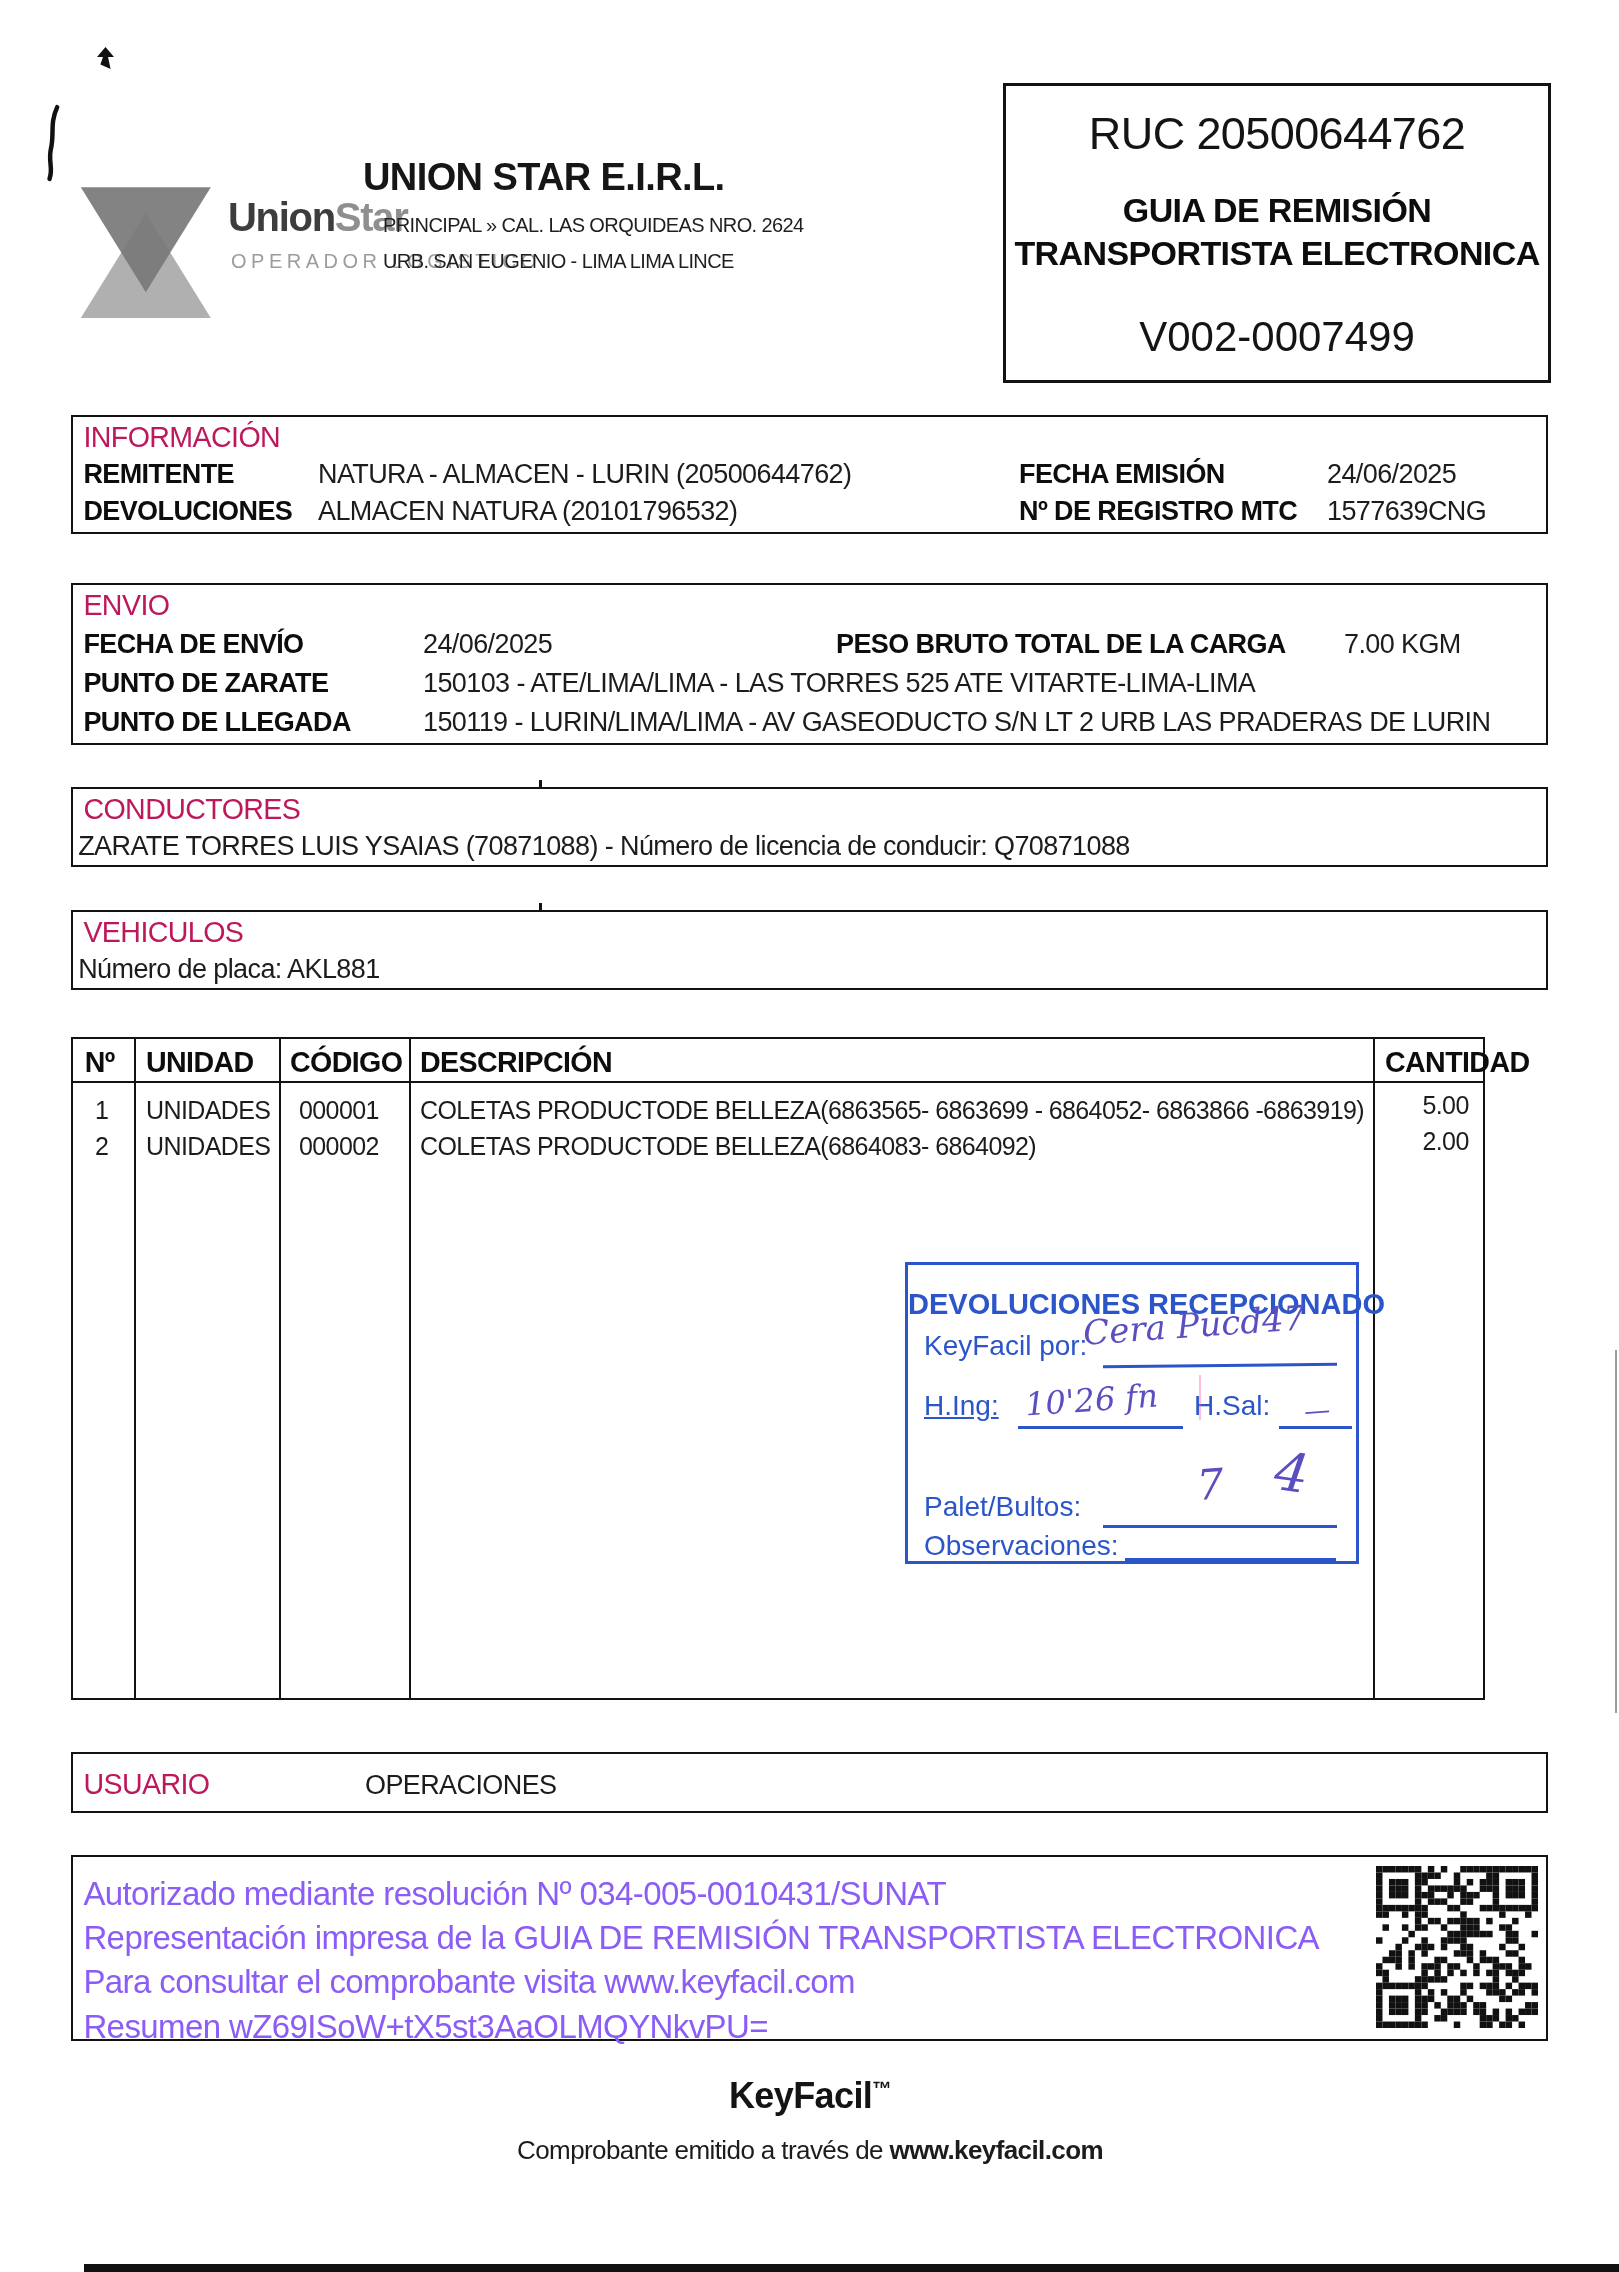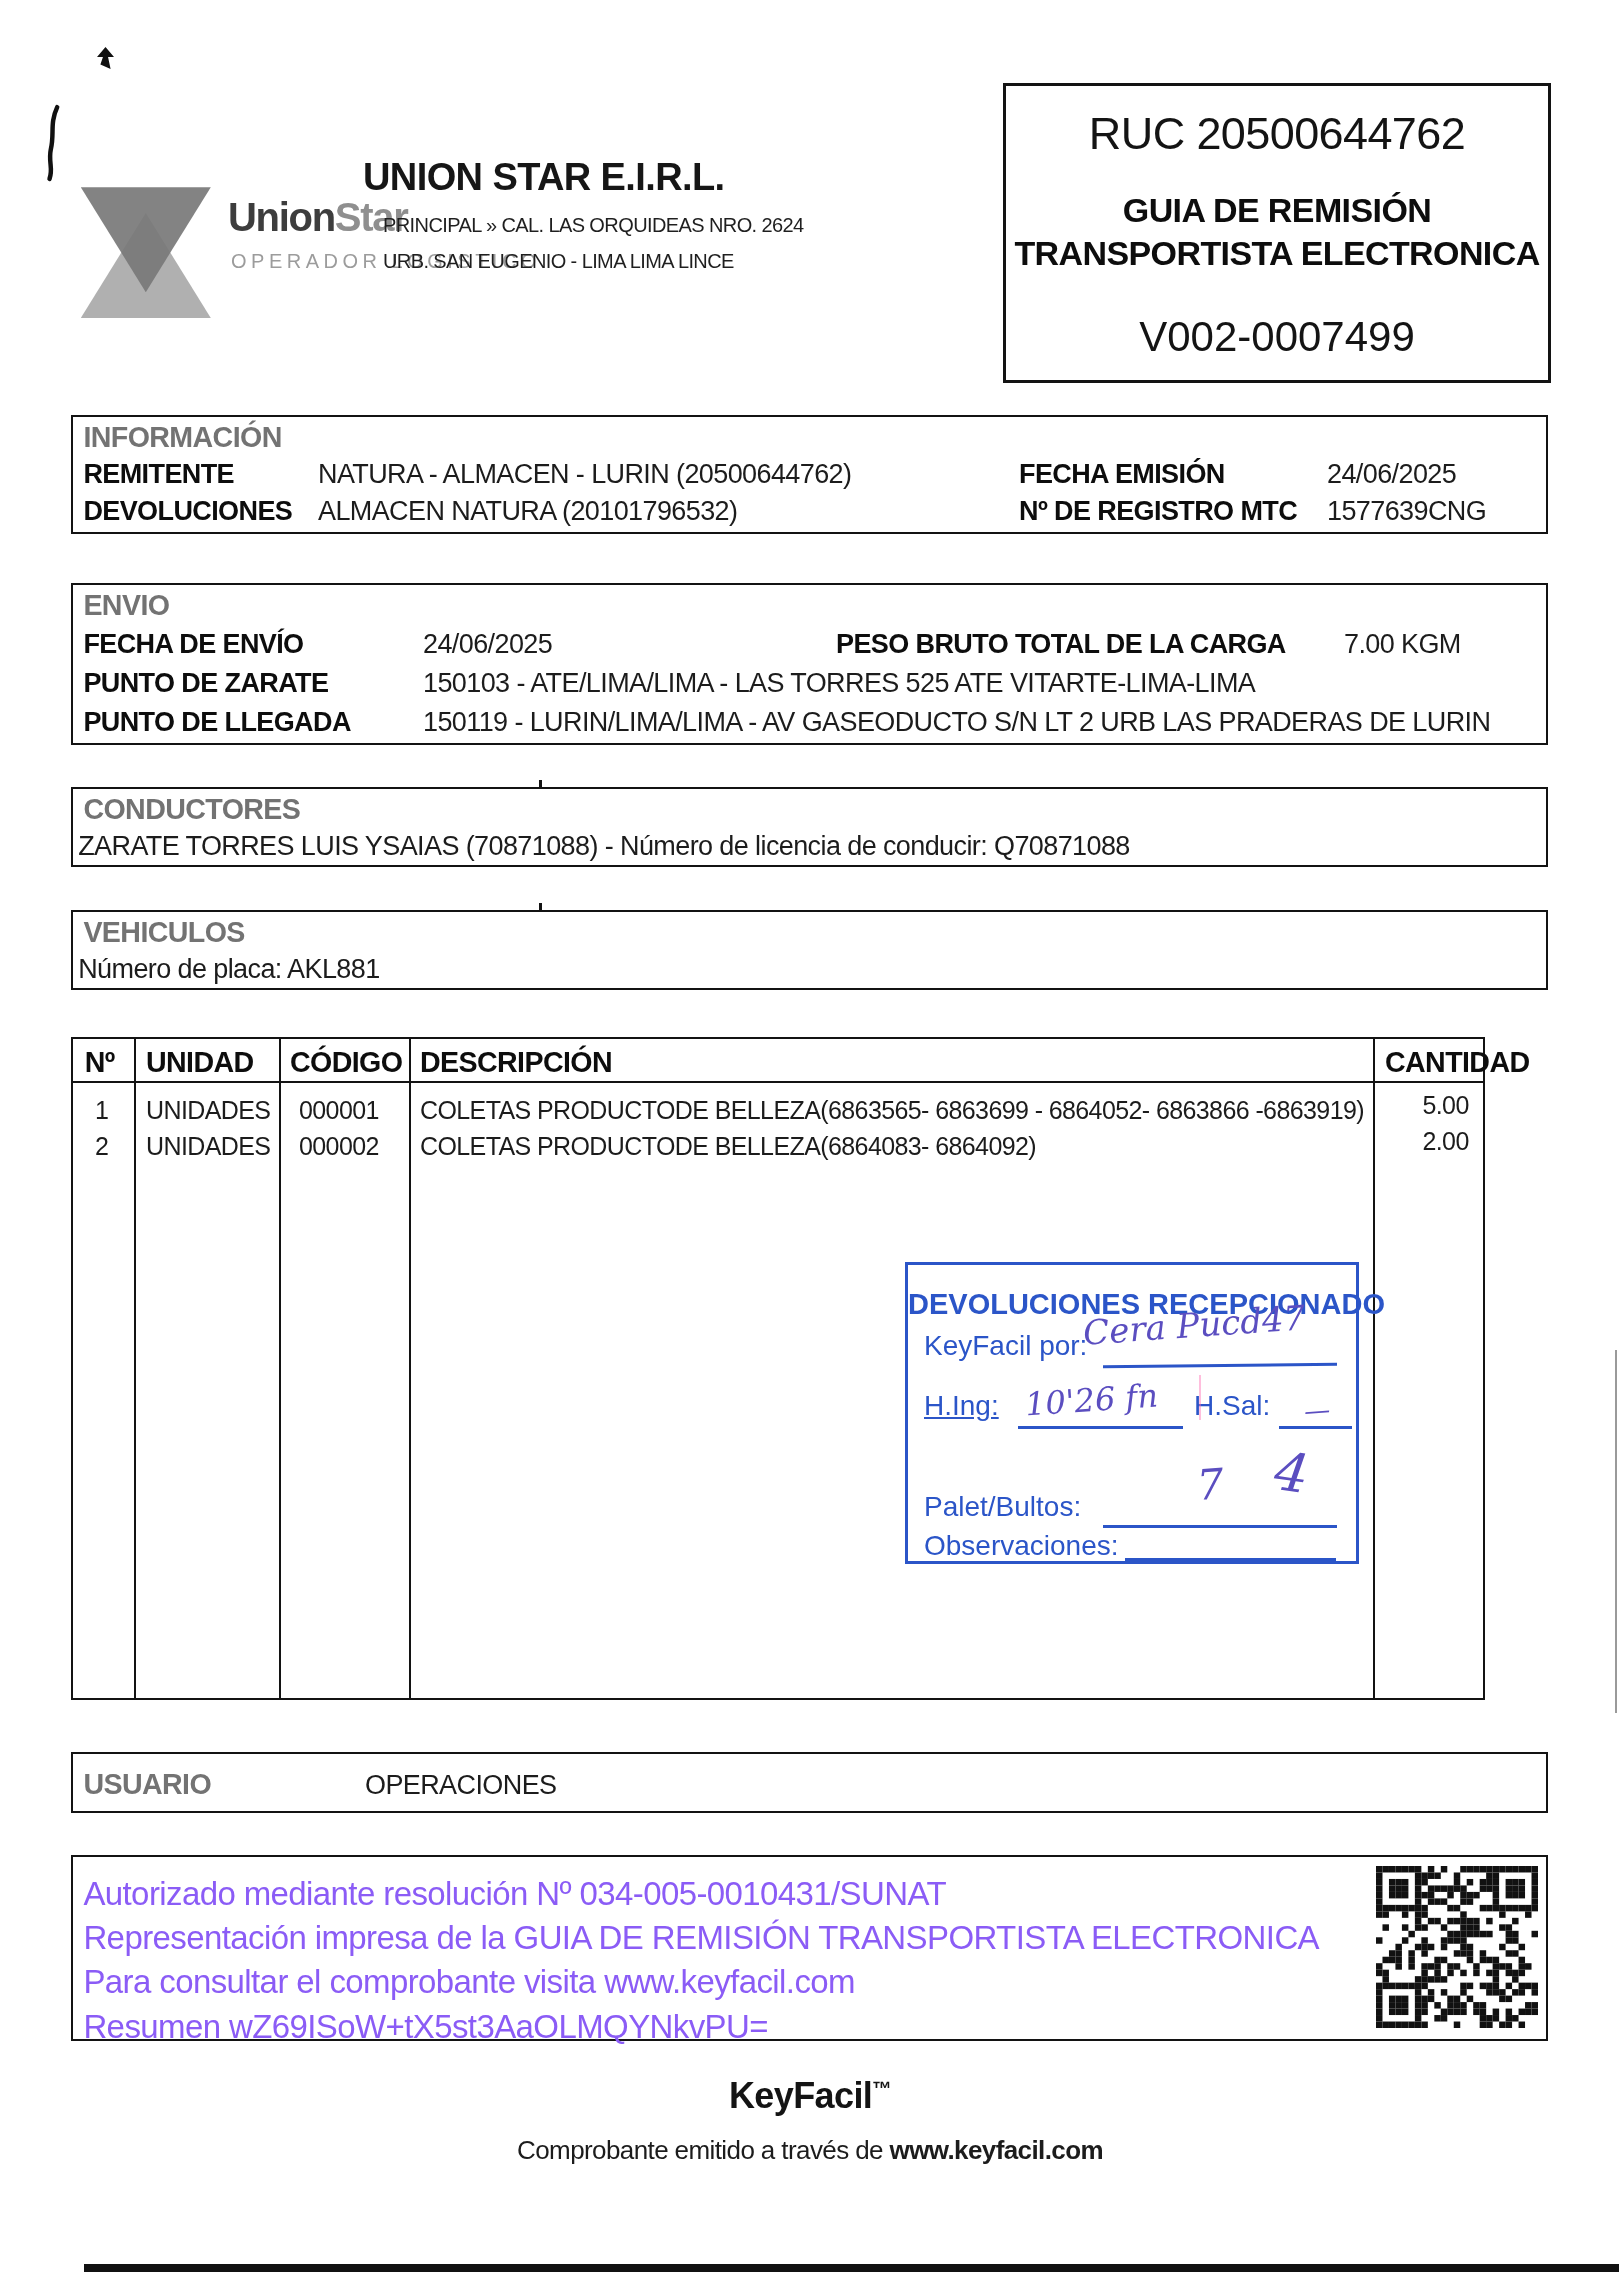--- a/index.html
+++ b/index.html
@@ -2,21 +2,21 @@
 <html style="font-size:10.4px"><head>
 <meta charset="utf-8">
 <style>
   html,body{margin:0;padding:0;background:#e8e8e8;}
   .page{
     position:relative;width:1620px;height:2273px;background:#ffffff;
     font-family:"Liberation Sans", sans-serif;color:#161616;overflow:hidden;
   }
   .abs{position:absolute;}
   .box{position:absolute;border:2.6px solid #131313;background:#fff;box-sizing:border-box;}
-  .sec-title{font-weight:bold;font-size:28.6px;letter-spacing:-0.6px;color:#737373;white-space:nowrap;}
+  .sec-title{font-weight:normal;font-size:28.6px;letter-spacing:-0.6px;color:#be185d;white-space:nowrap;}
   .lbl{font-weight:bold;font-size:27px;letter-spacing:-0.6px;white-space:nowrap;color:#0d0d0d;}
   .val{font-size:27px;letter-spacing:-0.6px;white-space:nowrap;color:#1c1c1c;}
   
   .company-title{font-size:38px;font-weight:bold;letter-spacing:-0.6px;white-space:nowrap;}
   .addr{font-size:20px;letter-spacing:-0.6px;white-space:nowrap;color:#1f1f1f;margin-left:20px;}
   .ruc-box{position:absolute;left:1003px;top:83px;width:548px;height:300px;border:3.2px solid #131313;box-sizing:border-box;}
   .ruc-line{position:absolute;width:100%;text-align:center;font-size:45px;letter-spacing:-0.6px;white-space:nowrap;color:#141414;}
   .doc-type{position:absolute;width:100%;text-align:center;font-weight:bold;font-size:34px;letter-spacing:-0.6px;white-space:nowrap;color:#0d0d0d;}
   .doc-num{position:absolute;width:100%;text-align:center;font-size:42px;letter-spacing:0px;white-space:nowrap;color:#141414;}
   

